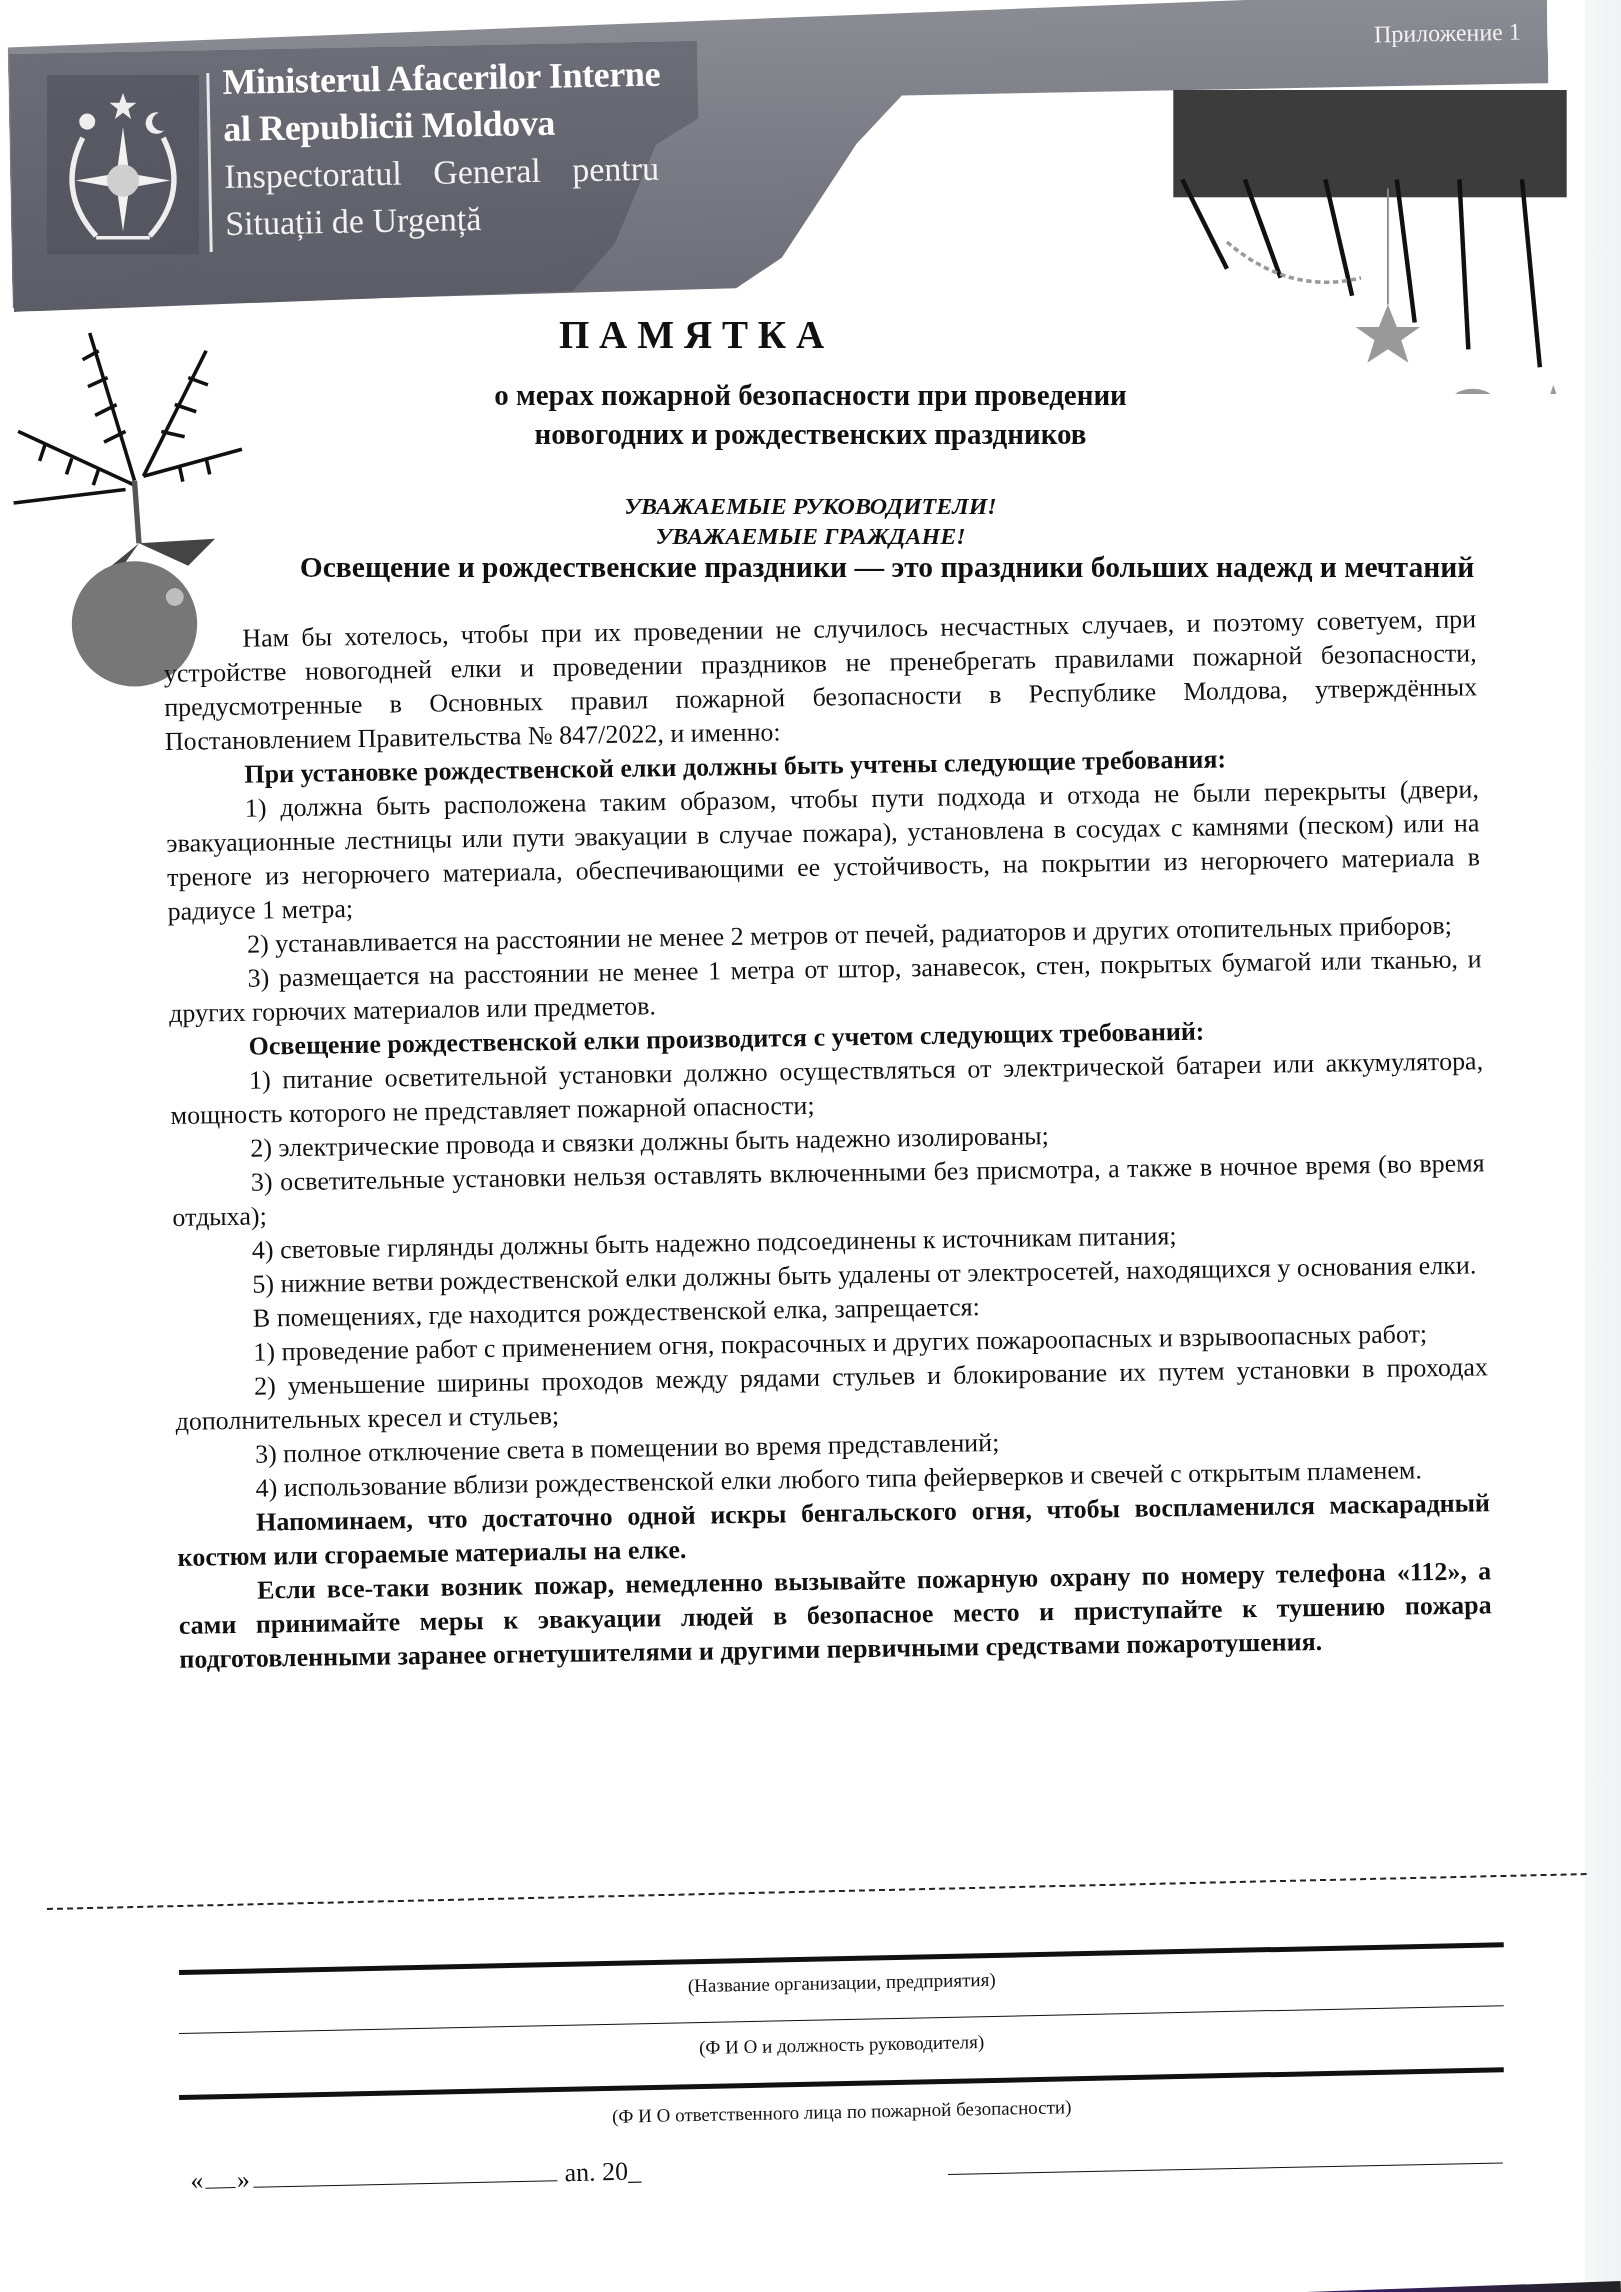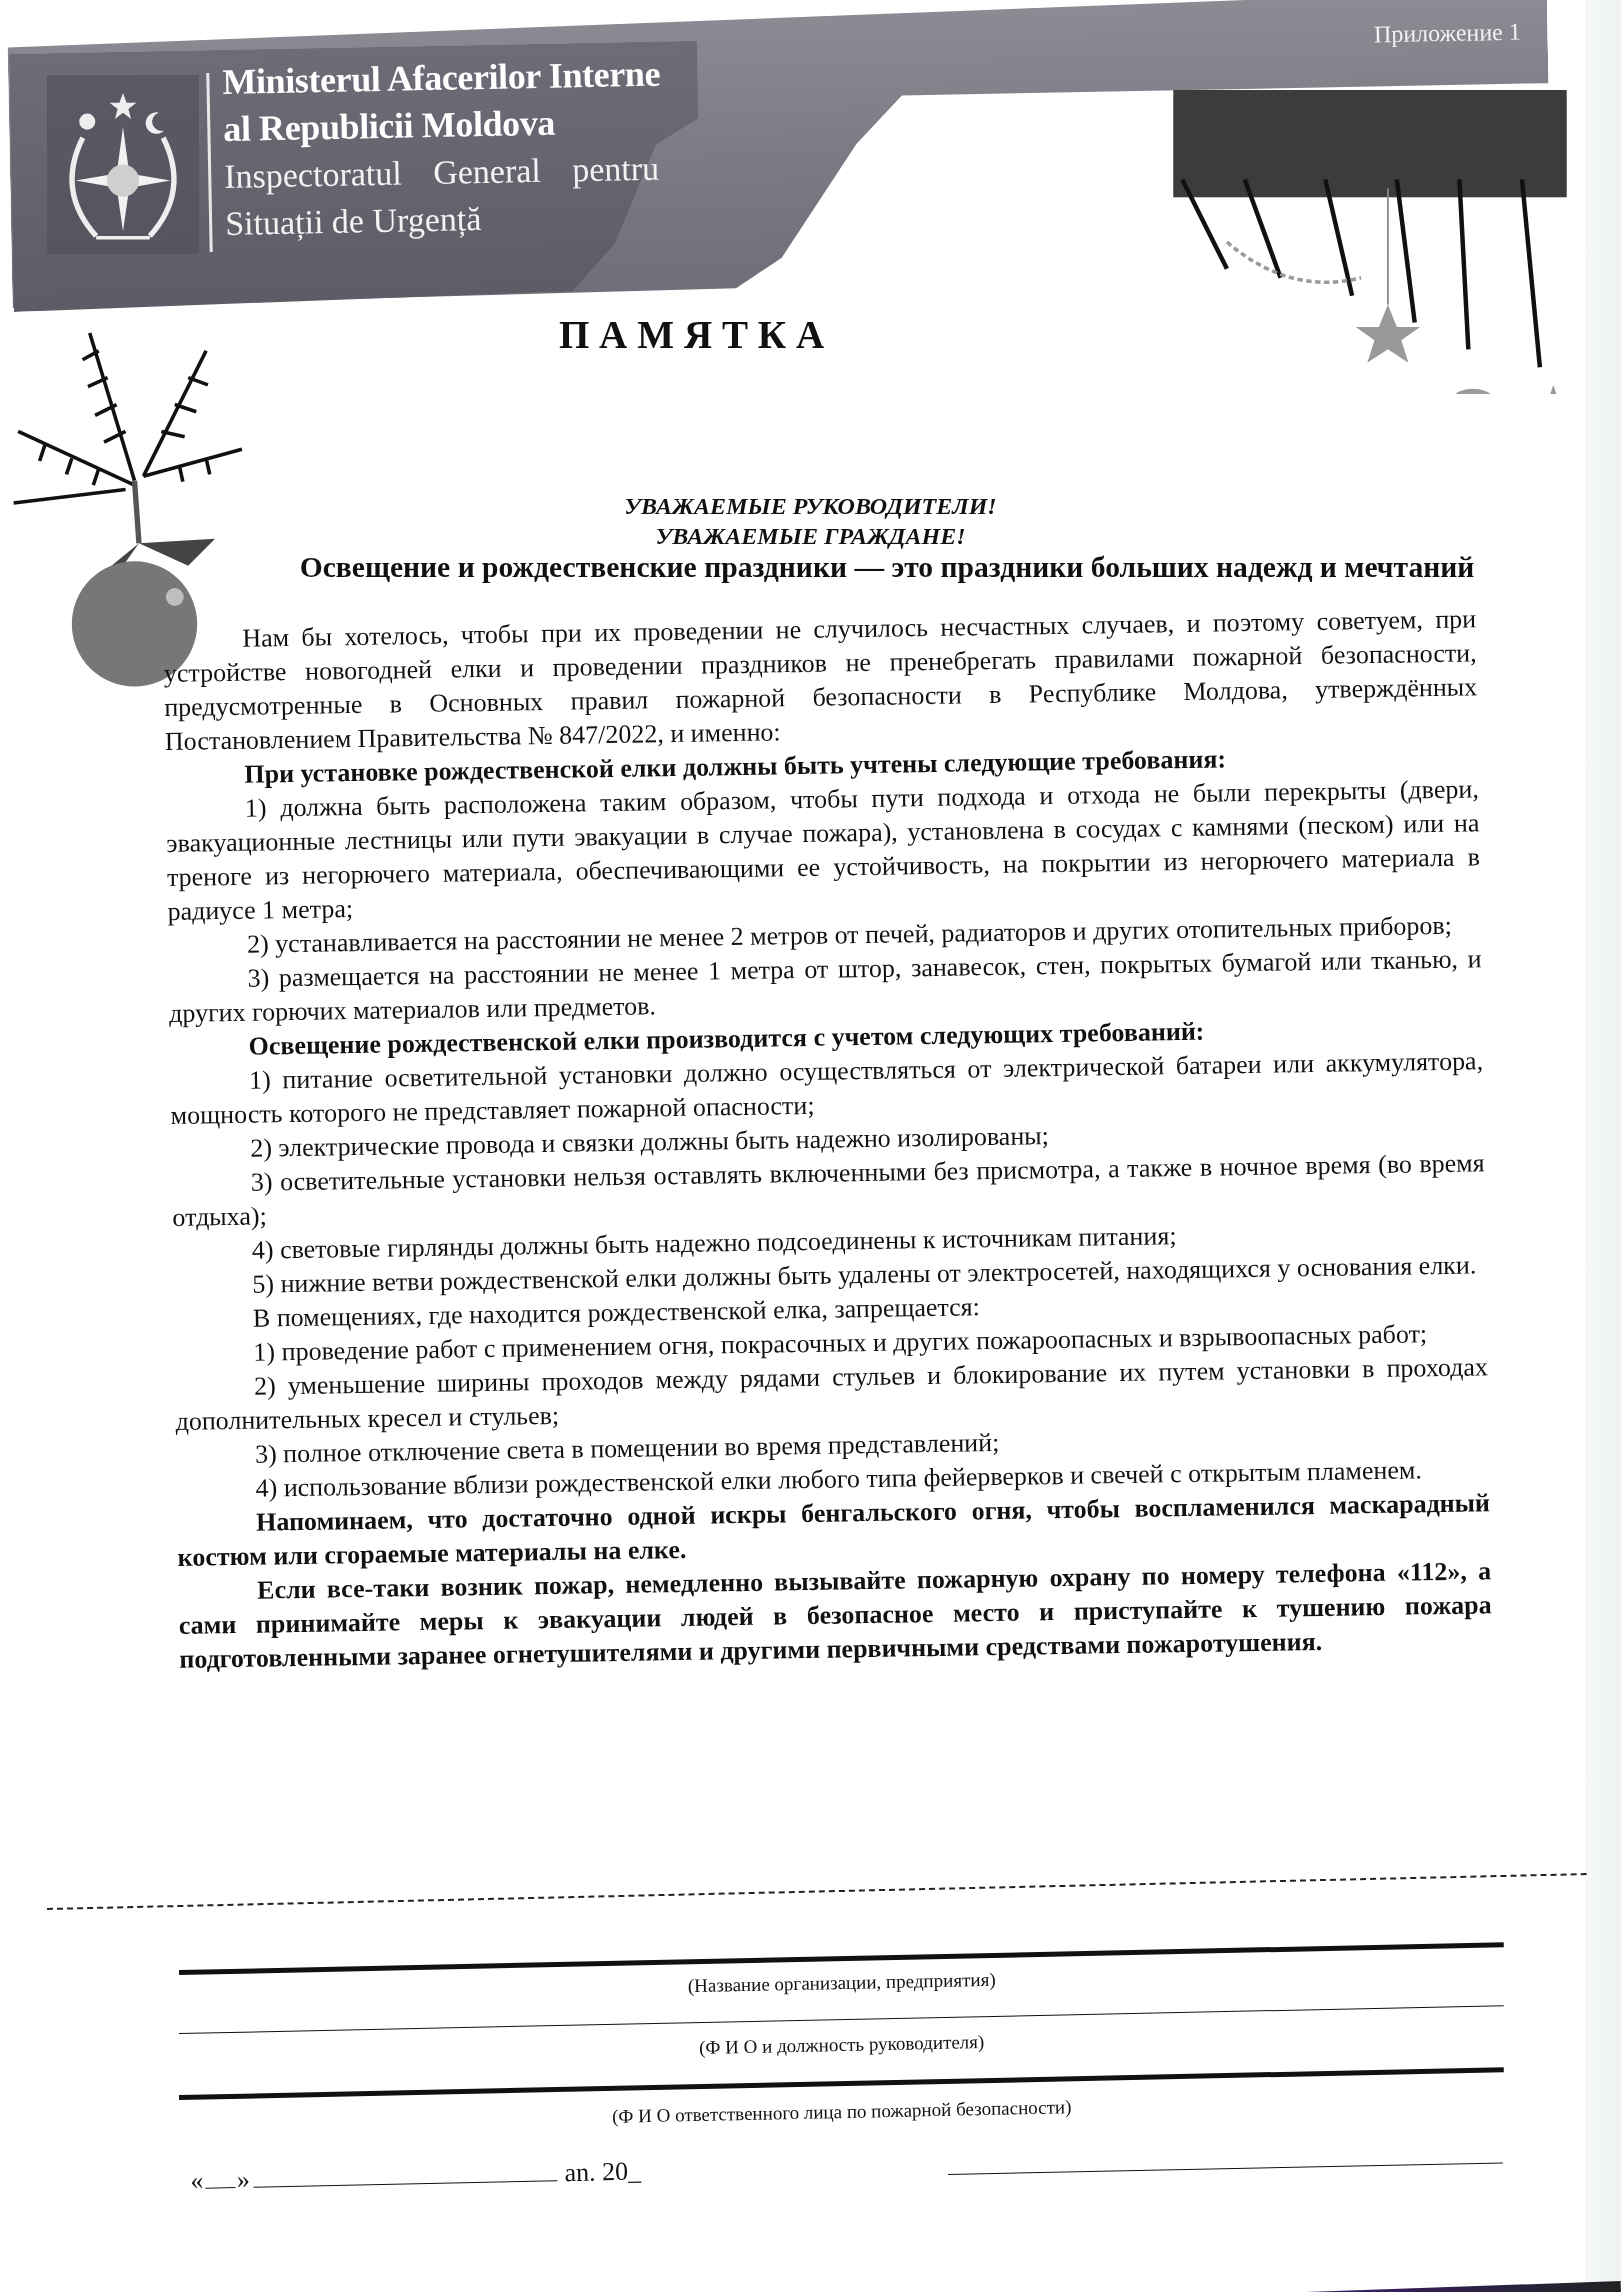--- a/index.html
+++ b/index.html
@@ -163,20 +163,22 @@
   </g>
   <path d="M60 170 Q130 230 210 210" stroke="#999" stroke-width="4" stroke-dasharray="6 4" fill="none"></path>
   <line x1="240" y1="110" x2="240" y2="240" stroke="#888" stroke-width="2"></line>
   <polygon points="240,240 250,265 276,265 255,280 263,305 240,290 217,305 225,280 204,265 230,265" fill="#999"></polygon>
   <circle cx="335" cy="370" r="36" fill="#999"></circle>
   <polygon points="425,330 432,350 420,345" fill="#999"></polygon>
 </svg>
 
 <div class="doc-title">ПАМЯТКА</div>
 <div class="doc-subtitle">
+  <div>о мерах пожарной безопасности при проведении</div>
+  <div>новогодних и рождественских праздников</div>
 </div>
 <div class="greeting">
   <div>УВАЖАЕМЫЕ РУКОВОДИТЕЛИ!</div>
   <div>УВАЖАЕМЫЕ ГРАЖДАНЕ!</div>
 </div>
 <div class="headline">Освещение и рождественские праздники — это праздники больших надежд и мечтаний</div>
 
 <div class="body-text">
   <p class="first">Нам бы хотелось, чтобы при их проведении не случилось несчастных случаев, и поэтому советуем, при устройстве новогодней елки и проведении праздников не пренебрегать правилами пожарной безопасности, предусмотренные в Основных правил пожарной безопасности в Республике Молдова, утверждённых Постановлением Правительства № 847/2022, и именно:</p>
   <p class="sub">При установке рождественской елки должны быть учтены следующие требования:</p>

